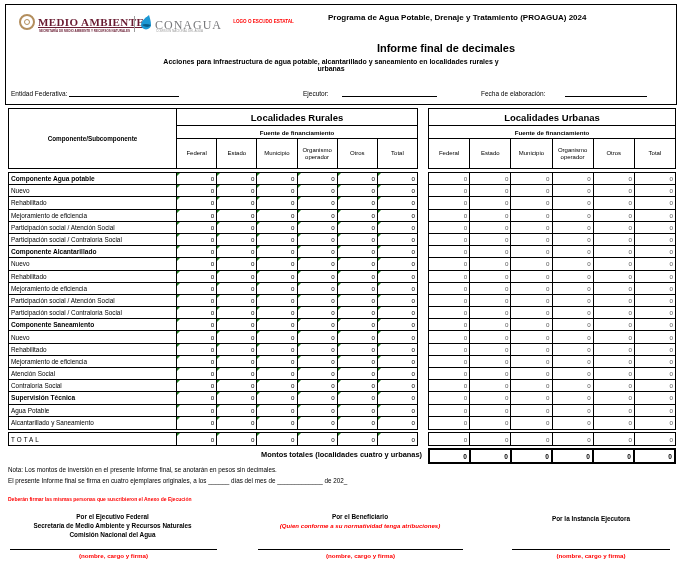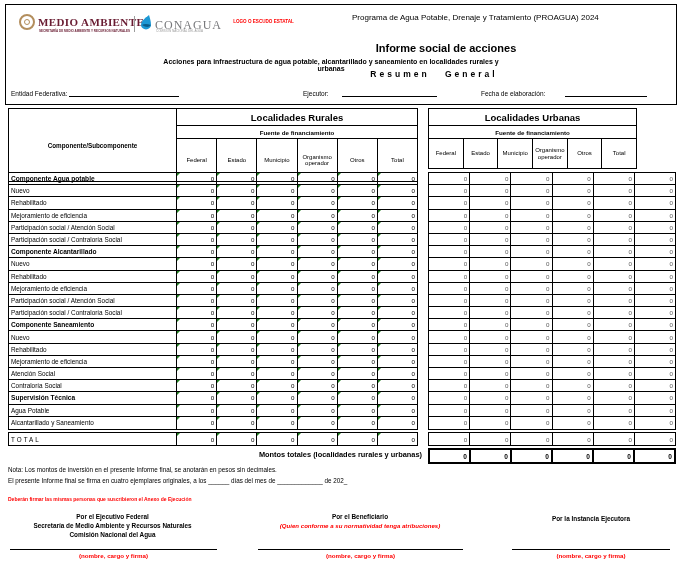--- a/index.html
+++ b/index.html
@@ -6,42 +6,42 @@
   *{box-sizing:border-box;}
   .page{position:relative;width:682px;height:580px;background:#fff;
         font-family:"Liberation Sans",sans-serif;color:#000;overflow:hidden;}
   .abs{position:absolute;}
 
   
   .header-box{left:5px;top:4px;width:672px;height:101px;border:1px solid #000;}
   .seal{left:13px;top:9px;width:16px;height:16px;border:2px solid #b38e5d;border-radius:50%;}
   .seal-inner{position:absolute;left:3px;top:3px;width:6px;height:6px;border:1px solid #b38e5d;border-radius:50%;}
   .semarnat-title{left:32px;top:11px;font-family:"Liberation Serif",serif;font-weight:bold;
-                  font-size:11px;color:#691c32;letter-spacing:.4px;white-space:nowrap;}
+                  font-size:11px;color:#691c32;letter-spacing:.4px;white-space:nowrap;text-decoration:underline;}
   .semarnat-sub{left:33px;top:24px;font-size:3px;color:#691c32;font-weight:bold;white-space:nowrap;}
   .logo-divider{left:128px;top:11px;width:1px;height:16px;background:#9d9d9d;}
   .conagua-icon{left:134px;top:10px;}
   .conagua-title{left:149px;top:13px;font-family:"Liberation Serif",serif;font-size:12px;
                  color:#77787b;letter-spacing:1px;white-space:nowrap;}
   .conagua-sub{left:150px;top:24px;font-size:3px;color:#9d9d9d;white-space:nowrap;}
   .estatal{left:210px;top:14px;width:95px;text-align:center;font-size:4.6px;font-weight:bold;
            color:#ff0000;line-height:6px;}
-  .program-line{left:346px;top:8px;font-size:8px;font-weight:normal;white-space:nowrap;}
+  .program-line{left:322px;top:8px;font-size:8px;font-weight:bold;white-space:nowrap;}
   .title1{left:290px;top:22px;width:300px;text-align:center;font-size:11px;font-weight:bold;}
   .title2{left:290px;top:37px;width:300px;text-align:center;font-size:11px;font-weight:bold;}
   .subtitle{left:150px;top:53px;width:350px;text-align:center;font-size:7px;font-weight:bold;}
   .resumen{left:278px;top:64px;width:300px;text-align:center;font-size:8.5px;font-weight:bold;
            letter-spacing:3px;word-spacing:10px;}
   .field{font-size:6.5px;white-space:nowrap;}
   .fline{display:inline-block;border-bottom:1px solid #000;height:6px;vertical-align:bottom;}
 
   
   .thead{border:1px solid #000;display:flex;}
-  .thead-a{left:8px;top:108px;width:410px;height:74px;}
-  .thead-b{left:428px;top:108px;width:209px;height:61px;}
+  .thead-a{left:8px;top:108px;width:410px;height:61px;}
+  .thead-b{left:428px;top:108px;width:248px;height:61px;}
   .corner-cell{width:168px;border-right:1px solid #000;display:flex;align-items:center;
                justify-content:center;font-size:6.3px;font-weight:bold;}
   .head-right{flex:1;display:flex;flex-direction:column;}
   .grp-title{height:17px;border-bottom:1px solid #000;display:flex;align-items:center;
              justify-content:center;font-size:9.5px;font-weight:bold;}
   .grp-sub{height:13px;border-bottom:1px solid #000;display:flex;align-items:center;
            justify-content:center;font-size:6.2px;font-weight:bold;}
   .colrow{flex:1;display:flex;}
   .colcell{flex:1;display:flex;align-items:center;justify-content:center;text-align:center;
            font-size:6px;line-height:6.5px;padding:1px;}
@@ -94,23 +94,22 @@
     <div class="abs conagua-icon">
       <svg width="13" height="15" viewBox="0 0 13 15">
         <path d="M9,0 C5,3 1,6 1,10 a5,4.4 0 0 0 10,0 C11,7 10,3 9,0 Z" fill="#1c98d4"></path>
         <path d="M2,10 q3,-2 9,0 q-3,4 -9,0 Z" fill="#0a5e8c"></path>
       </svg>
     </div>
     <div class="abs conagua-title">CONAGUA</div>
     <div class="abs conagua-sub">COMISIÓN NACIONAL DEL AGUA</div>
     <div class="abs estatal">LOGO O ESCUDO ESTATAL</div>
     <div class="abs program-line">Programa de Agua Potable, Drenaje y Tratamiento (PROAGUA) 2024</div>
-    <div class="abs title2">Informe social de acciones</div>
+    <div class="abs title2">Informe final de decimales</div>
     <div class="abs subtitle">Acciones para infraestructura de agua potable, alcantarillado y saneamiento en localidades rurales y urbanas</div>
-    <div class="abs resumen">Resumen General</div>
     <div class="abs field" style="left:5px;top:85px;">
       <span>Entidad Federativa:</span>
       <span class="fline" style="width:110px;"></span>
     </div>
     <div class="abs field" style="left:297px;top:85px;">
       <span>Ejecutor:</span>
       <span class="fline" style="width:95px;margin-left:12px;"></span>
     </div>
     <div class="abs field" style="left:475px;top:85px;">
       <span>Fecha de elaboración:</span>
@@ -522,21 +521,21 @@
     </div>
   <div class="abs total-b">
       <div class="vcell gray">0</div>
       <div class="vcell gray">0</div>
       <div class="vcell gray">0</div>
       <div class="vcell gray">0</div>
       <div class="vcell gray">0</div>
       <div class="vcell gray">0</div>
     </div>
 
-  <div class="abs montos-label">Montos totales (localidades rurales y urbanas)</div>
+  <div class="abs montos-label">Montos totales (localidades cuatro y urbanas)</div>
   <div class="abs montos">
       <div class="vcell">0</div>
       <div class="vcell">0</div>
       <div class="vcell">0</div>
       <div class="vcell">0</div>
       <div class="vcell">0</div>
       <div class="vcell">0</div>
     </div>
 
   <div class="abs note" style="top:466px;">Nota: Los montos de inversión en el presente Informe final, se anotarán en pesos  sin decimales.</div>

